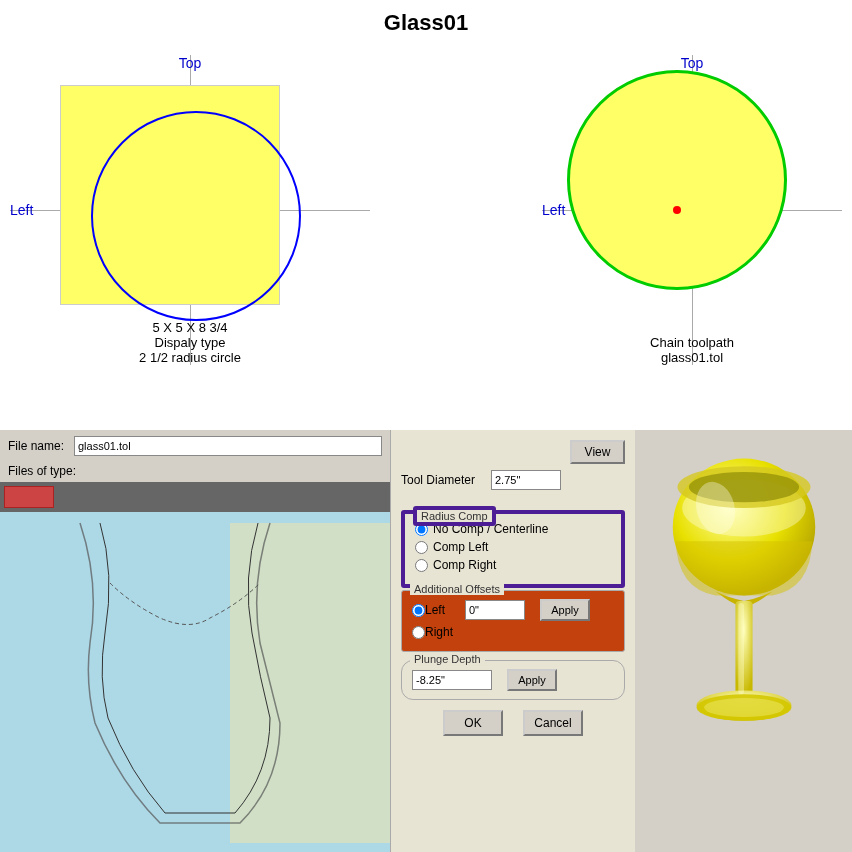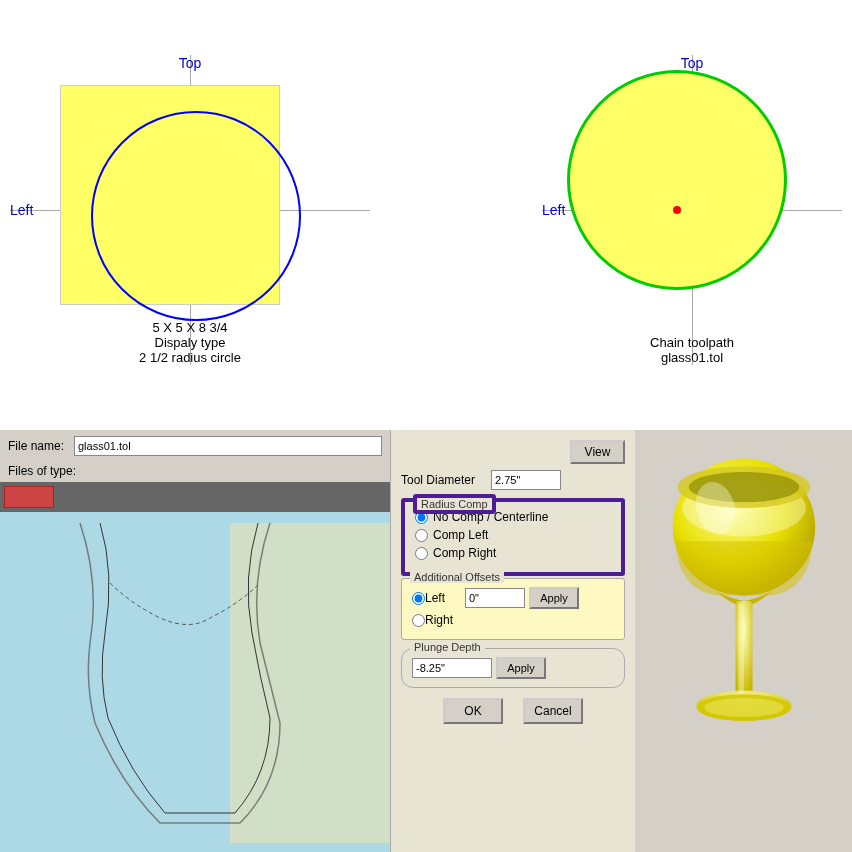--- a/index.html
+++ b/index.html
@@ -300,21 +300,21 @@
       border: 2px outset #ccc;
       width: 55px;
       height: 24px;
       font-size: 12px;
       cursor: pointer;
     }
 
     .field-row {
       display: flex;
       align-items: center;
-      margin-bottom: 8px;
+      margin-bottom: 20px;
       margin-top: 30px;
     }
 
     .field-row label {
       min-width: 90px;
       font-size: 12px;
     }
 
     .field-row input {
       width: 70px;
@@ -344,21 +344,21 @@
     .radio-row input[type="radio"] {
       margin-right: 5px;
     }
 
     .additional-offsets {
       border: 1px solid #aaa;
       border-radius: 3px;
       padding: 8px 10px;
       margin-bottom: 8px;
       position: relative;
-      background: #fef9c3;
+      background: #c2410c;
     }
 
     .offset-row {
       display: flex;
       align-items: center;
       margin-bottom: 4px;
     }
 
     .offset-row label {
       min-width: 45px;
@@ -374,21 +374,21 @@
       padding: 0 3px;
     }
 
     .apply-btn {
       background: #d4d0c8;
       border: 2px outset #ccc;
       height: 22px;
       min-width: 50px;
       font-size: 11px;
       cursor: pointer;
-      margin-left: 4px;
+      margin-left: 15px;
     }
 
     .plunge-box {
       border: 1px solid #aaa;
       border-radius: 12px;
       padding: 8px 10px;
       margin-bottom: 8px;
       position: relative;
       background: #e8e4d4;
     }
@@ -432,20 +432,21 @@
       display: flex;
       align-items: center;
       justify-content: center;
       position: relative;
     }
   </style>
 </head>
 <body>
 
 <div class="top-section">
+  <div class="title">Glass01</div>
 
   <div class="viewport-left">
     <div class="crosshair-h-left"></div>
     <div class="crosshair-v-left"></div>
     <div class="viewport-label-top-left">Top</div>
     <div class="viewport-label-left-left">Left</div>
     <div class="yellow-square">
       <div class="blue-circle"></div>
     </div>
     <div class="desc-left">

